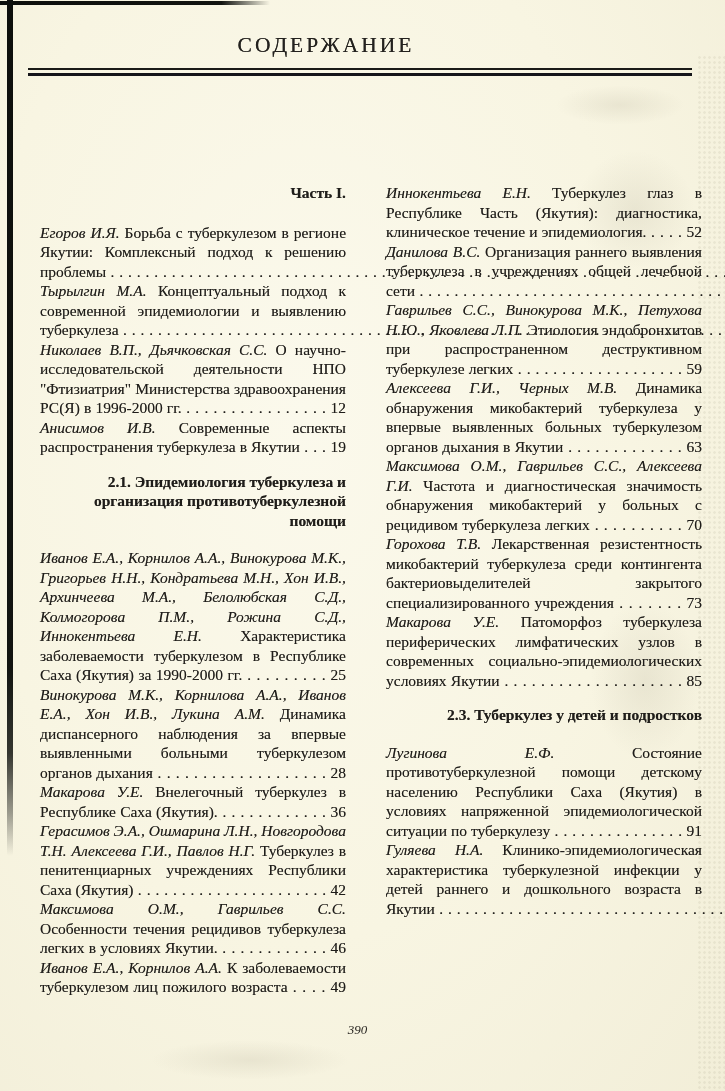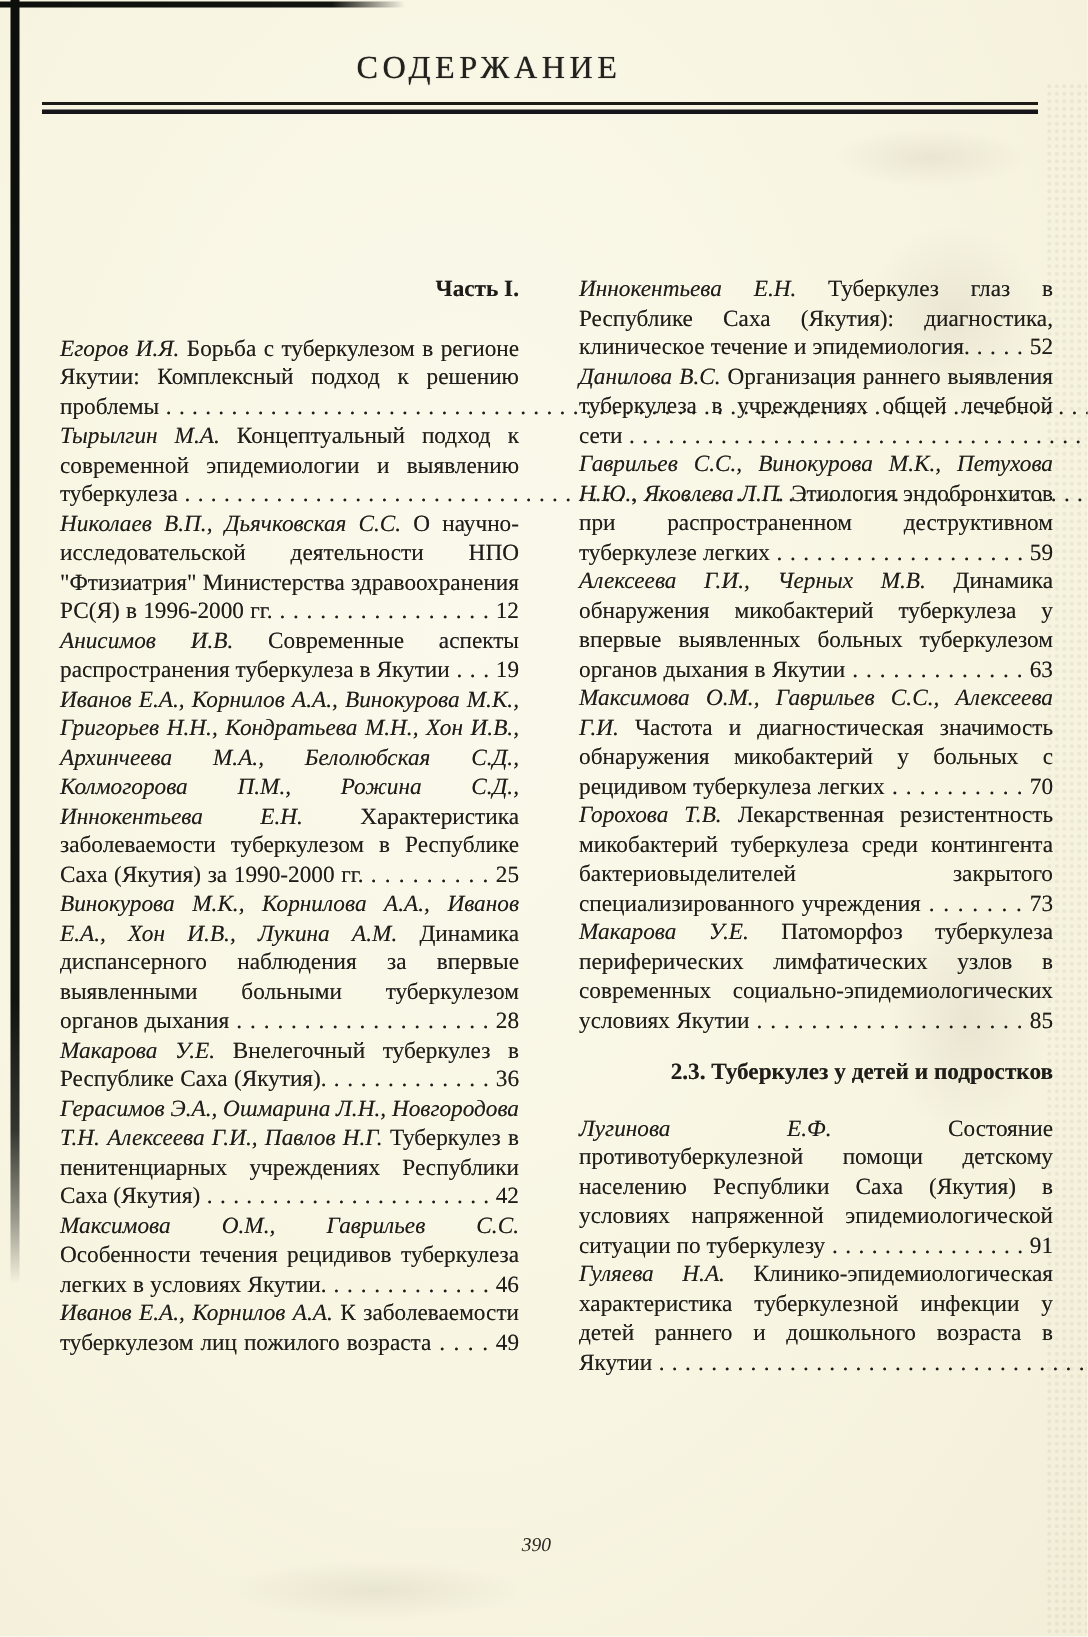--- a/index.html
+++ b/index.html
@@ -80,29 +80,30 @@
 
   <h1 class="title">СОДЕРЖАНИЕ</h1>
   <div class="rule"></div>
 
   <div class="col col-left" id="col-left">
       <p class="heading part">Часть I.</p>
       <p class="entry"><span class="authors">Егоров И.Я.</span><span class="etitle"> Борьба с туберкулезом в регионе Якутии: Комплексный подход к решению проблемы</span><span class="dots">&nbsp;.&nbsp;.&nbsp;.&nbsp;.&nbsp;.&nbsp;.&nbsp;.&nbsp;.&nbsp;.&nbsp;.&nbsp;.&nbsp;.&nbsp;.&nbsp;.&nbsp;.&nbsp;.&nbsp;.&nbsp;.&nbsp;.&nbsp;.&nbsp;.&nbsp;.&nbsp;.&nbsp;.&nbsp;.&nbsp;.&nbsp;.&nbsp;.&nbsp;.&nbsp;.&nbsp;.&nbsp;.&nbsp;.&nbsp;.&nbsp;.&nbsp;.&nbsp;.&nbsp;.&nbsp;.&nbsp;.&nbsp;.&nbsp;.&nbsp;.&nbsp;.&nbsp;.&nbsp;.&nbsp;.&nbsp;.&nbsp;.&nbsp;.&nbsp;.&nbsp;.&nbsp;.&nbsp;.&nbsp;.&nbsp;.&nbsp;.&nbsp;.&nbsp;.&nbsp;.&nbsp;.&nbsp;.&nbsp;.&nbsp;.&nbsp;.&nbsp;.&nbsp;.&nbsp;.&nbsp;.&nbsp;.&nbsp;.&nbsp;.&nbsp;.&nbsp;.&nbsp;.&nbsp;.&nbsp;.&nbsp;.&nbsp;.&nbsp;.&nbsp;.&nbsp;.&nbsp;.&nbsp;.&nbsp;.&nbsp;.&nbsp;.&nbsp;.&nbsp;.&nbsp;.&nbsp;.&nbsp;.&nbsp;.&nbsp;.&nbsp;.&nbsp;.&nbsp;.&nbsp;.&nbsp;.&nbsp;.&nbsp;.&nbsp;.&nbsp;.&nbsp;.&nbsp;.&nbsp;.&nbsp;.&nbsp;.&nbsp;.&nbsp;.&nbsp;.&nbsp;.&nbsp;.&nbsp;.&nbsp;.&nbsp;.&nbsp;.&nbsp;.&nbsp;.&nbsp;.&nbsp;.&nbsp;.&nbsp;.&nbsp;.&nbsp;.&nbsp;.&nbsp;.&nbsp;.&nbsp;.&nbsp;.&nbsp;.&nbsp;.&nbsp;.&nbsp;.&nbsp;.&nbsp;.&nbsp;.&nbsp;.&nbsp;.&nbsp;.&nbsp;.&nbsp;.&nbsp;.&nbsp;.&nbsp;.&nbsp;.&nbsp;.&nbsp;.&nbsp;.&nbsp;.&nbsp;.&nbsp;.&nbsp;.&nbsp;.&nbsp;.&nbsp;.&nbsp;.&nbsp;.&nbsp;.&nbsp;.</span></p>
       <p class="entry"><span class="authors">Тырылгин М.А.</span><span class="etitle"> Концептуальный подход к современной эпидемиологии и выявлению туберкулеза</span><span class="dots">&nbsp;.&nbsp;.&nbsp;.&nbsp;.&nbsp;.&nbsp;.&nbsp;.&nbsp;.&nbsp;.&nbsp;.&nbsp;.&nbsp;.&nbsp;.&nbsp;.&nbsp;.&nbsp;.&nbsp;.&nbsp;.&nbsp;.&nbsp;.&nbsp;.&nbsp;.&nbsp;.&nbsp;.&nbsp;.&nbsp;.&nbsp;.&nbsp;.&nbsp;.&nbsp;.&nbsp;.&nbsp;.&nbsp;.&nbsp;.&nbsp;.&nbsp;.&nbsp;.&nbsp;.&nbsp;.&nbsp;.&nbsp;.&nbsp;.&nbsp;.&nbsp;.&nbsp;.&nbsp;.&nbsp;.&nbsp;.&nbsp;.&nbsp;.&nbsp;.&nbsp;.&nbsp;.&nbsp;.&nbsp;.&nbsp;.&nbsp;.&nbsp;.&nbsp;.&nbsp;.&nbsp;.&nbsp;.&nbsp;.&nbsp;.&nbsp;.&nbsp;.&nbsp;.&nbsp;.&nbsp;.&nbsp;.&nbsp;.&nbsp;.&nbsp;.&nbsp;.&nbsp;.&nbsp;.&nbsp;.&nbsp;.&nbsp;.&nbsp;.&nbsp;.&nbsp;.&nbsp;.&nbsp;.&nbsp;.&nbsp;.&nbsp;.&nbsp;.&nbsp;.&nbsp;.&nbsp;.&nbsp;.&nbsp;.&nbsp;.&nbsp;.&nbsp;.&nbsp;.&nbsp;.&nbsp;.&nbsp;.&nbsp;.&nbsp;.&nbsp;.&nbsp;.&nbsp;.&nbsp;.&nbsp;.&nbsp;.&nbsp;.&nbsp;.&nbsp;.&nbsp;.&nbsp;.&nbsp;.&nbsp;.&nbsp;.&nbsp;.&nbsp;.&nbsp;.&nbsp;.&nbsp;.&nbsp;.&nbsp;.&nbsp;.&nbsp;.&nbsp;.&nbsp;.&nbsp;.&nbsp;.&nbsp;.&nbsp;.&nbsp;.&nbsp;.&nbsp;.&nbsp;.&nbsp;.&nbsp;.&nbsp;.&nbsp;.&nbsp;.&nbsp;.&nbsp;.&nbsp;.&nbsp;.&nbsp;.&nbsp;.&nbsp;.&nbsp;.&nbsp;.&nbsp;.&nbsp;.&nbsp;.&nbsp;.&nbsp;.&nbsp;.&nbsp;.&nbsp;.&nbsp;.&nbsp;.&nbsp;.</span></p>
       <p class="entry"><span class="authors">Николаев В.П., Дьячковская С.С.</span><span class="etitle"> О научно-исследовательской деятельности НПО "Фтизиатрия" Министерства здравоохранения РС(Я) в 1996-2000 гг.</span><span class="dots">&nbsp;.&nbsp;.&nbsp;.&nbsp;.&nbsp;.&nbsp;.&nbsp;.&nbsp;.&nbsp;.&nbsp;.&nbsp;.&nbsp;.&nbsp;.&nbsp;.&nbsp;.&nbsp;.</span><span class="pg">&nbsp;12</span></p>
       <p class="entry"><span class="authors">Анисимов И.В.</span><span class="etitle"> Современные аспекты распространения туберкулеза в Якутии</span><span class="dots">&nbsp;.&nbsp;.&nbsp;.</span><span class="pg">&nbsp;19</span></p>
+      <p class="heading section">2.1. Эпидемиология туберкулеза и организация  противотуберкулезной помощи</p>
       <p class="entry"><span class="authors">Иванов Е.А., Корнилов А.А., Винокурова М.К., Григорьев Н.Н., Кондратьева М.Н., Хон И.В., Архинчеева М.А., Белолюбская С.Д., Колмогорова П.М., Рожина С.Д., Иннокентьева Е.Н.</span><span class="etitle"> Характеристика заболеваемости туберкулезом в Республике Саха (Якутия) за 1990-2000 гг.</span><span class="dots">&nbsp;.&nbsp;.&nbsp;.&nbsp;.&nbsp;.&nbsp;.&nbsp;.&nbsp;.&nbsp;.</span><span class="pg">&nbsp;25</span></p>
       <p class="entry"><span class="authors">Винокурова М.К., Корнилова А.А., Иванов Е.А., Хон И.В., Лукина А.М.</span><span class="etitle"> Динамика диспансерного наблюдения за впервые выявленными больными туберкулезом органов дыхания</span><span class="dots">&nbsp;.&nbsp;.&nbsp;.&nbsp;.&nbsp;.&nbsp;.&nbsp;.&nbsp;.&nbsp;.&nbsp;.&nbsp;.&nbsp;.&nbsp;.&nbsp;.&nbsp;.&nbsp;.&nbsp;.&nbsp;.&nbsp;.</span><span class="pg">&nbsp;28</span></p>
       <p class="entry"><span class="authors">Макарова У.Е.</span><span class="etitle"> Внелегочный туберкулез в Республике Саха (Якутия).</span><span class="dots">&nbsp;.&nbsp;.&nbsp;.&nbsp;.&nbsp;.&nbsp;.&nbsp;.&nbsp;.&nbsp;.&nbsp;.&nbsp;.&nbsp;.</span><span class="pg">&nbsp;36</span></p>
       <p class="entry"><span class="authors">Герасимов Э.А., Ошмарина Л.Н., Новгородова Т.Н. Алексеева Г.И., Павлов Н.Г.</span><span class="etitle"> Туберкулез в пенитенциарных учреждениях Республики Саха (Якутия)</span><span class="dots">&nbsp;.&nbsp;.&nbsp;.&nbsp;.&nbsp;.&nbsp;.&nbsp;.&nbsp;.&nbsp;.&nbsp;.&nbsp;.&nbsp;.&nbsp;.&nbsp;.&nbsp;.&nbsp;.&nbsp;.&nbsp;.&nbsp;.&nbsp;.&nbsp;.&nbsp;.</span><span class="pg">&nbsp;42</span></p>
       <p class="entry"><span class="authors">Максимова О.М., Гаврильев С.С.</span><span class="etitle"> Особенности течения рецидивов туберкулеза легких в условиях Якутии.</span><span class="dots">&nbsp;.&nbsp;.&nbsp;.&nbsp;.&nbsp;.&nbsp;.&nbsp;.&nbsp;.&nbsp;.&nbsp;.&nbsp;.&nbsp;.</span><span class="pg">&nbsp;46</span></p>
       <p class="entry"><span class="authors">Иванов Е.А., Корнилов А.А.</span><span class="etitle"> К заболеваемости туберкулезом лиц пожилого возраста</span><span class="dots">&nbsp;.&nbsp;.&nbsp;.&nbsp;.</span><span class="pg">&nbsp;49</span></p>
     </div>
   <div class="col col-right" id="col-right">
-      <p class="entry"><span class="authors">Иннокентьева Е.Н.</span><span class="etitle"> Туберкулез глаз в Республике Саха (Якутия): диагностика, клиническое течение и эпидемиология.</span><span class="dots">&nbsp;.&nbsp;.&nbsp;.&nbsp;.</span><span class="pg">&nbsp;52</span></p>
+      <p class="entry"><span class="authors">Иннокентьева Е.Н.</span><span class="etitle"> Туберкулез глаз в Республике Часть (Якутия): диагностика, клиническое течение и эпидемиология.</span><span class="dots">&nbsp;.&nbsp;.&nbsp;.&nbsp;.</span><span class="pg">&nbsp;52</span></p>
       <p class="entry"><span class="authors">Данилова В.С.</span><span class="etitle"> Организация раннего выявления туберкулеза в учреждениях общей лечебной сети</span><span class="dots">&nbsp;.&nbsp;.&nbsp;.&nbsp;.&nbsp;.&nbsp;.&nbsp;.&nbsp;.&nbsp;.&nbsp;.&nbsp;.&nbsp;.&nbsp;.&nbsp;.&nbsp;.&nbsp;.&nbsp;.&nbsp;.&nbsp;.&nbsp;.&nbsp;.&nbsp;.&nbsp;.&nbsp;.&nbsp;.&nbsp;.&nbsp;.&nbsp;.&nbsp;.&nbsp;.&nbsp;.&nbsp;.&nbsp;.&nbsp;.&nbsp;.&nbsp;.&nbsp;.&nbsp;.&nbsp;.&nbsp;.&nbsp;.&nbsp;.&nbsp;.&nbsp;.&nbsp;.&nbsp;.&nbsp;.&nbsp;.&nbsp;.&nbsp;.&nbsp;.&nbsp;.&nbsp;.&nbsp;.&nbsp;.&nbsp;.&nbsp;.&nbsp;.&nbsp;.&nbsp;.&nbsp;.&nbsp;.&nbsp;.&nbsp;.&nbsp;.&nbsp;.&nbsp;.&nbsp;.&nbsp;.&nbsp;.&nbsp;.&nbsp;.&nbsp;.&nbsp;.&nbsp;.&nbsp;.&nbsp;.&nbsp;.&nbsp;.&nbsp;.&nbsp;.&nbsp;.&nbsp;.&nbsp;.&nbsp;.&nbsp;.&nbsp;.&nbsp;.&nbsp;.&nbsp;.&nbsp;.&nbsp;.&nbsp;.&nbsp;.&nbsp;.&nbsp;.&nbsp;.&nbsp;.&nbsp;.&nbsp;.&nbsp;.&nbsp;.&nbsp;.&nbsp;.&nbsp;.&nbsp;.&nbsp;.&nbsp;.&nbsp;.&nbsp;.&nbsp;.&nbsp;.&nbsp;.&nbsp;.&nbsp;.&nbsp;.&nbsp;.&nbsp;.&nbsp;.&nbsp;.&nbsp;.&nbsp;.&nbsp;.&nbsp;.&nbsp;.&nbsp;.&nbsp;.&nbsp;.&nbsp;.&nbsp;.&nbsp;.&nbsp;.&nbsp;.&nbsp;.&nbsp;.&nbsp;.&nbsp;.&nbsp;.&nbsp;.&nbsp;.&nbsp;.&nbsp;.&nbsp;.&nbsp;.&nbsp;.&nbsp;.&nbsp;.&nbsp;.&nbsp;.&nbsp;.&nbsp;.&nbsp;.&nbsp;.&nbsp;.&nbsp;.&nbsp;.&nbsp;.&nbsp;.&nbsp;.&nbsp;.</span></p>
       <p class="entry"><span class="authors">Гаврильев С.С., Винокурова М.К., Петухова Н.Ю., Яковлева Л.П.</span><span class="etitle"> Этиология эндобронхитов при распространенном деструктивном туберкулезе легких</span><span class="dots">&nbsp;.&nbsp;.&nbsp;.&nbsp;.&nbsp;.&nbsp;.&nbsp;.&nbsp;.&nbsp;.&nbsp;.&nbsp;.&nbsp;.&nbsp;.&nbsp;.&nbsp;.&nbsp;.&nbsp;.&nbsp;.&nbsp;.</span><span class="pg">&nbsp;59</span></p>
       <p class="entry"><span class="authors">Алексеева Г.И., Черных М.В.</span><span class="etitle"> Динамика обнаружения микобактерий туберкулеза у впервые выявленных больных туберкулезом органов дыхания в Якутии</span><span class="dots">&nbsp;.&nbsp;.&nbsp;.&nbsp;.&nbsp;.&nbsp;.&nbsp;.&nbsp;.&nbsp;.&nbsp;.&nbsp;.&nbsp;.&nbsp;.</span><span class="pg">&nbsp;63</span></p>
       <p class="entry"><span class="authors">Максимова О.М., Гаврильев С.С., Алексеева Г.И.</span><span class="etitle"> Частота и диагностическая значимость обнаружения микобактерий у больных с рецидивом туберкулеза легких</span><span class="dots">&nbsp;.&nbsp;.&nbsp;.&nbsp;.&nbsp;.&nbsp;.&nbsp;.&nbsp;.&nbsp;.&nbsp;.</span><span class="pg">&nbsp;70</span></p>
       <p class="entry"><span class="authors">Горохова Т.В.</span><span class="etitle"> Лекарственная резистентность микобактерий туберкулеза среди контингента бактериовыделителей закрытого специализированного учреждения</span><span class="dots">&nbsp;.&nbsp;.&nbsp;.&nbsp;.&nbsp;.&nbsp;.&nbsp;.</span><span class="pg">&nbsp;73</span></p>
       <p class="entry"><span class="authors">Макарова У.Е.</span><span class="etitle"> Патоморфоз туберкулеза периферических лимфатических узлов в современных социально-эпидемиологических условиях Якутии</span><span class="dots">&nbsp;.&nbsp;.&nbsp;.&nbsp;.&nbsp;.&nbsp;.&nbsp;.&nbsp;.&nbsp;.&nbsp;.&nbsp;.&nbsp;.&nbsp;.&nbsp;.&nbsp;.&nbsp;.&nbsp;.&nbsp;.&nbsp;.&nbsp;.</span><span class="pg">&nbsp;85</span></p>
       <p class="heading section">2.3. Туберкулез у детей и подростков</p>
       <p class="entry"><span class="authors">Лугинова Е.Ф.</span><span class="etitle"> Состояние противотуберкулезной помощи  детскому населению Республики Саха (Якутия) в условиях напряженной эпидемиологической ситуации по туберкулезу</span><span class="dots">&nbsp;.&nbsp;.&nbsp;.&nbsp;.&nbsp;.&nbsp;.&nbsp;.&nbsp;.&nbsp;.&nbsp;.&nbsp;.&nbsp;.&nbsp;.&nbsp;.&nbsp;.</span><span class="pg">&nbsp;91</span></p>
       <p class="entry"><span class="authors">Гуляева Н.А.</span><span class="etitle"> Клинико-эпидемиологическая характеристика туберкулезной инфекции у детей раннего и дошкольного возраста в Якутии</span><span class="dots">&nbsp;.&nbsp;.&nbsp;.&nbsp;.&nbsp;.&nbsp;.&nbsp;.&nbsp;.&nbsp;.&nbsp;.&nbsp;.&nbsp;.&nbsp;.&nbsp;.&nbsp;.&nbsp;.&nbsp;.&nbsp;.&nbsp;.&nbsp;.&nbsp;.&nbsp;.&nbsp;.&nbsp;.&nbsp;.&nbsp;.&nbsp;.&nbsp;.&nbsp;.&nbsp;.&nbsp;.&nbsp;.&nbsp;.&nbsp;.&nbsp;.&nbsp;.&nbsp;.&nbsp;.&nbsp;.&nbsp;.&nbsp;.&nbsp;.&nbsp;.&nbsp;.&nbsp;.&nbsp;.&nbsp;.&nbsp;.&nbsp;.&nbsp;.&nbsp;.&nbsp;.&nbsp;.&nbsp;.&nbsp;.&nbsp;.&nbsp;.&nbsp;.&nbsp;.&nbsp;.&nbsp;.&nbsp;.&nbsp;.&nbsp;.&nbsp;.&nbsp;.&nbsp;.&nbsp;.&nbsp;.&nbsp;.&nbsp;.&nbsp;.&nbsp;.&nbsp;.&nbsp;.&nbsp;.&nbsp;.&nbsp;.&nbsp;.&nbsp;.&nbsp;.&nbsp;.&nbsp;.&nbsp;.&nbsp;.&nbsp;.&nbsp;.&nbsp;.&nbsp;.&nbsp;.&nbsp;.&nbsp;.&nbsp;.&nbsp;.&nbsp;.&nbsp;.&nbsp;.&nbsp;.&nbsp;.&nbsp;.&nbsp;.&nbsp;.&nbsp;.&nbsp;.&nbsp;.&nbsp;.&nbsp;.&nbsp;.&nbsp;.&nbsp;.&nbsp;.&nbsp;.&nbsp;.&nbsp;.&nbsp;.&nbsp;.&nbsp;.&nbsp;.&nbsp;.&nbsp;.&nbsp;.&nbsp;.&nbsp;.&nbsp;.&nbsp;.&nbsp;.&nbsp;.&nbsp;.&nbsp;.&nbsp;.&nbsp;.&nbsp;.&nbsp;.&nbsp;.&nbsp;.&nbsp;.&nbsp;.&nbsp;.&nbsp;.&nbsp;.&nbsp;.&nbsp;.&nbsp;.&nbsp;.&nbsp;.&nbsp;.&nbsp;.&nbsp;.&nbsp;.&nbsp;.&nbsp;.&nbsp;.&nbsp;.&nbsp;.&nbsp;.&nbsp;.&nbsp;.&nbsp;.&nbsp;.&nbsp;.</span></p>
     </div>

